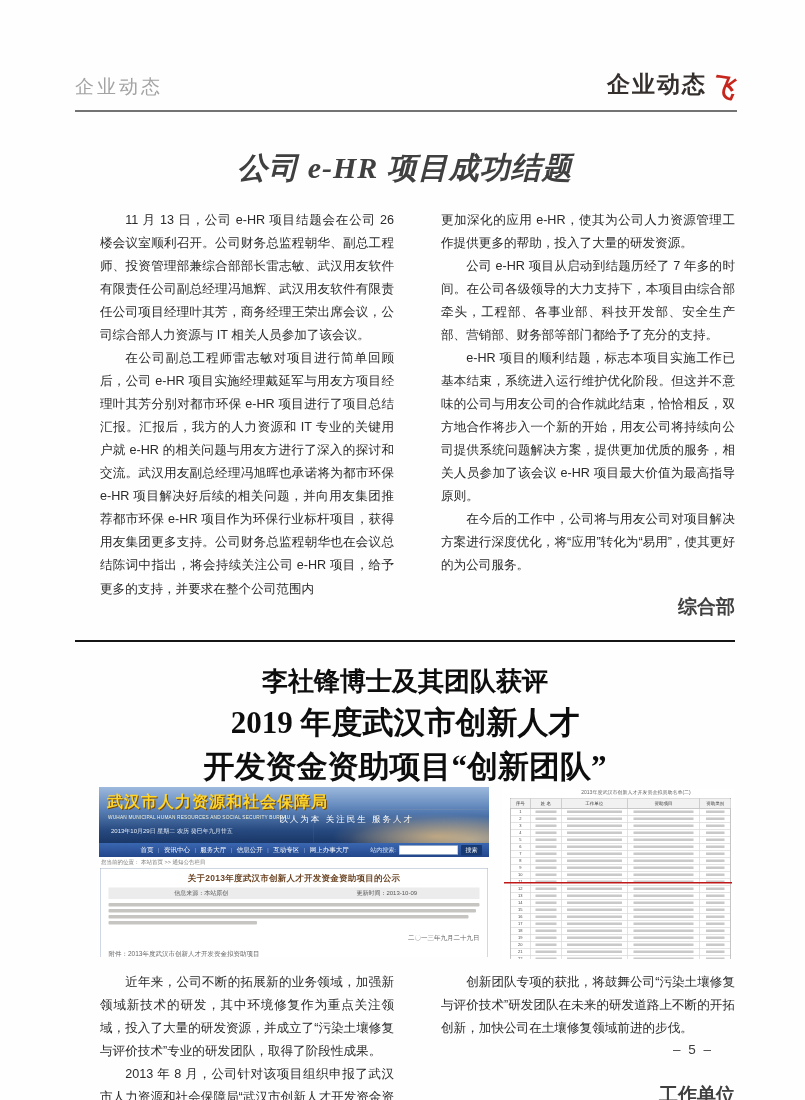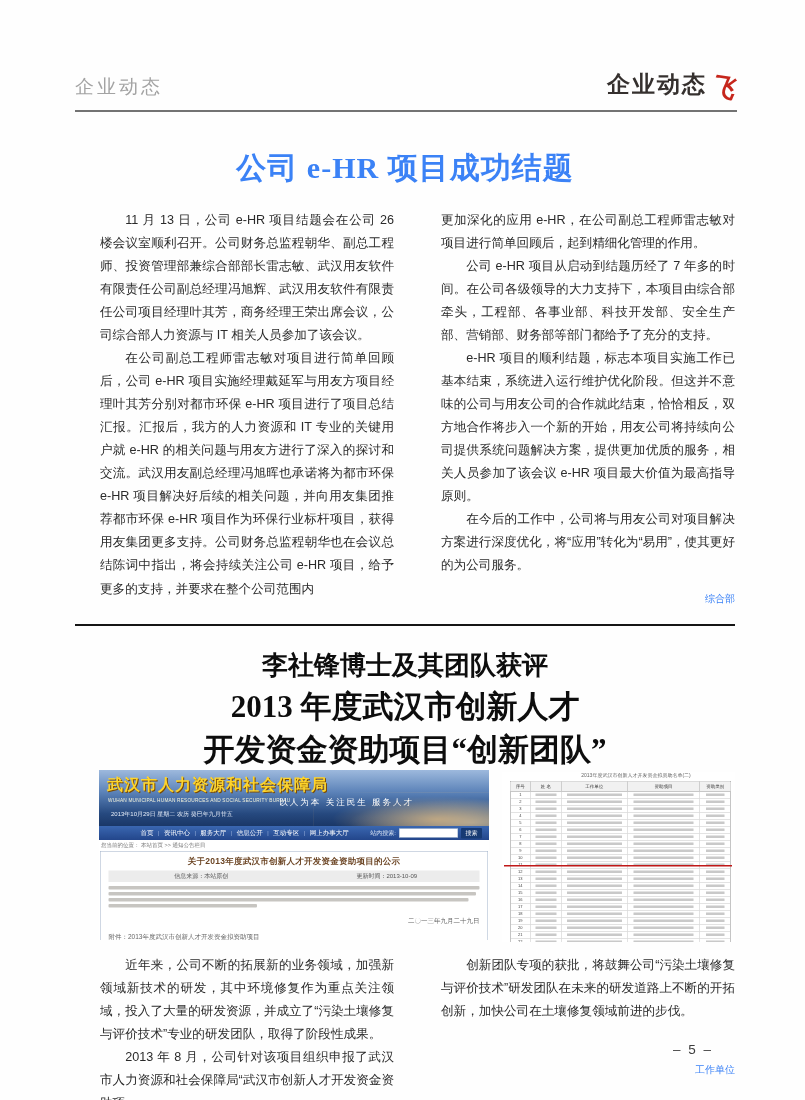--- a/index.html
+++ b/index.html
@@ -10,26 +10,26 @@
   
   .hdr{position:absolute;left:75px;right:68px;top:64px;height:36px;
        border-bottom:2px solid #737373;display:flex;justify-content:space-between;align-items:flex-end;padding-bottom:10px;}
   .hdr-section{color:#a3a3a3;font-size:19px;letter-spacing:3px;}
   .brand{font-family:"Liberation Serif","DejaVu Serif",serif;font-weight:bold;font-size:23px;color:#35302e;letter-spacing:2px;display:flex;align-items:flex-end;}
   .brand-mark{color:#c6261c;font-size:25px;margin-left:3px;font-style:italic;transform:rotate(8deg);line-height:1;}
 
   
   .content{position:absolute;left:75px;width:660px;top:110px;}
   .a1-title{text-align:center;font-family:"Liberation Serif","DejaVu Serif",serif;
-            font-weight:bold;font-size:30px;margin:38px 0 0;letter-spacing:1px;color:#3b82f6;}
+            font-weight:bold;font-size:30px;margin:38px 0 0;letter-spacing:1px;color:#404040;font-style:italic;}
   .cols{display:flex;gap:22px;margin-top:20px;}
   .col{flex:1;text-align:justify;font-size:12.6px;line-height:1.83;color:#2a2a2a;margin-left:25px;}
   .col p{margin:0;text-indent:2em;}
   .col p.no-indent{text-indent:0;}
-  .byline{text-align:right;font-weight:normal;font-size:10px;margin-top:12px;color:#3b82f6;}
+  .byline{text-align:right;font-weight:bold;font-size:19px;margin-top:12px;color:#404040;}
   .divider{border:none;border-top:2px solid #151515;margin:16px 0 0;}
 
   .kicker{text-align:center;font-weight:bold;font-size:26px;margin-top:22px;color:#0d0d0d;}
   .big-title{text-align:center;font-family:"Liberation Serif","DejaVu Serif",serif;
              font-weight:bold;font-size:31px;line-height:1.28;margin-top:4px;color:#0d0d0d;}
 
   
   .figures{display:flex;justify-content:space-between;gap:10px;}
   .fig-web{width:390px;height:170px;overflow:hidden;margin-left:24px;position:relative;}
   .ws-inner{width:780px;height:340px;transform:scale(.5);transform-origin:0 0;background:#fff;}
@@ -98,32 +98,32 @@
 
   <div class="content">
 
     <h1 class="a1-title">公司 e-HR 项目成功结题</h1>
     <div class="cols">
       <div class="col">
         <p>11 月 13 日，公司 e-HR 项目结题会在公司 26 楼会议室顺利召开。公司财务总监程朝华、副总工程师、投资管理部兼综合部部长雷志敏、武汉用友软件有限责任公司副总经理冯旭辉、武汉用友软件有限责任公司项目经理叶其芳，商务经理王荣出席会议，公司综合部人力资源与 IT 相关人员参加了该会议。</p>
         <p>在公司副总工程师雷志敏对项目进行简单回顾后，公司 e-HR 项目实施经理戴延军与用友方项目经理叶其芳分别对都市环保 e-HR 项目进行了项目总结汇报。汇报后，我方的人力资源和 IT 专业的关键用户就 e-HR 的相关问题与用友方进行了深入的探讨和交流。武汉用友副总经理冯旭晖也承诺将为都市环保 e-HR 项目解决好后续的相关问题，并向用友集团推荐都市环保 e-HR 项目作为环保行业标杆项目，获得用友集团更多支持。公司财务总监程朝华也在会议总结陈词中指出，将会持续关注公司 e-HR 项目，给予更多的支持，并要求在整个公司范围内</p>
       </div>
       <div class="col">
-        <p class="no-indent">更加深化的应用 e-HR，在公司副总工程师雷志敏对项目进行简单回顾后，起到精细化管理的作用。</p>
+        <p class="no-indent">更加深化的应用 e-HR，使其为公司人力资源管理工作提供更多的帮助，投入了大量的研发资源。</p>
         <p>公司 e-HR 项目从启动到结题历经了 7 年多的时间。在公司各级领导的大力支持下，本项目由综合部牵头，工程部、各事业部、科技开发部、安全生产部、营销部、财务部等部门都给予了充分的支持。</p>
         <p>e-HR 项目的顺利结题，标志本项目实施工作已基本结束，系统进入运行维护优化阶段。但这并不意味的公司与用友公司的合作就此结束，恰恰相反，双方地合作将步入一个新的开始，用友公司将持续向公司提供系统问题解决方案，提供更加优质的服务，相关人员参加了该会议 e-HR 项目最大价值为最高指导原则。</p>
         <p>在今后的工作中，公司将与用友公司对项目解决方案进行深度优化，将“应用”转化为“易用”，使其更好的为公司服务。</p>
         <div class="byline">综合部</div>
       </div>
     </div>
 
     <hr class="divider">
 
     <div class="kicker">李社锋博士及其团队获评</div>
-    <div class="big-title">2013 年度武汉市创新人才</div>
+    <div class="big-title">2019 年度武汉市创新人才</div>
     <div class="big-title">开发资金资助项目“创新团队”</div>
 
     <div class="figures">
 
       <div class="fig-web">
         <div class="ws-inner">
           <div class="banner">
             <div class="b-title">武汉市人力资源和社会保障局</div>
             <div class="b-en">WUHAN MUNICIPAL HUMAN RESOURCES AND SOCIAL SECURITY BUREAU</div>
             <div class="b-slogan">以人为本 关注民生 服务人才</div>

